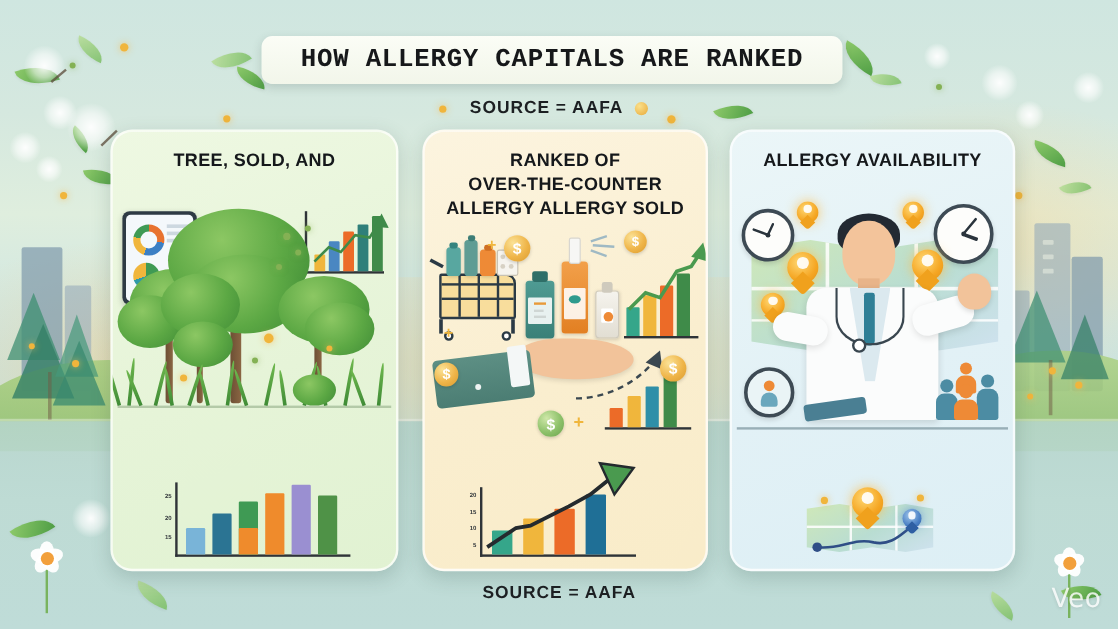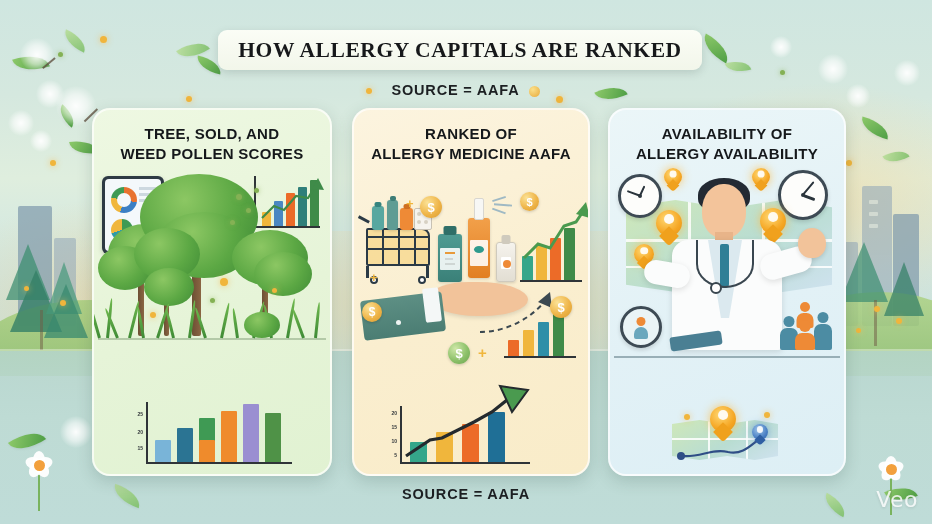--- a/index.html
+++ b/index.html
@@ -74,21 +74,21 @@
   
   .title-pill{
     position:absolute; left:218px; top:30px; width:484px; height:40px;
     background:linear-gradient(180deg,#fbfdf6,#f2f6ea);
     border-radius:9px;
     box-shadow:0 3px 8px rgba(60,80,70,.18);
     display:flex; align-items:center; justify-content:center;
   }
   .title-pill span{
     font-size:21.5px; font-weight:bold; letter-spacing:.6px; color:#16181a;
-    white-space:nowrap; font-family:Liberation Serif, serif;
+    white-space:nowrap; font-family:Liberation Mono, monospace;
   }
   .source-top{
     position:absolute; left:0; top:82px; width:932px;
     text-align:center; font-size:14.5px; font-weight:bold; letter-spacing:.8px; color:#1c1f22;
   }
   .source-top .sbadge{
     display:inline-block; width:11px; height:11px; margin-left:10px; border-radius:50%;
     background:radial-gradient(circle at 35% 32%, #fbe08a, #e8a93a); vertical-align:middle;
   }
   .source-bottom{
@@ -328,21 +328,20 @@
   <div class="title-pill">
     <span>HOW ALLERGY CAPITALS ARE RANKED</span>
   </div>
   <div class="source-top">
     <span>SOURCE = AAFA</span><span class="sbadge"></span>
   </div>
 
   <div class="card" id="card1">
     <div class="hdr">
       <div>TREE, SOLD, AND</div>
-      <div>WEED POLLEN SCORES</div>
     </div>
 
     <div class="art" style="top:62px;height:230px;">
 
       <div class="tablet" style="left:8px;top:4px;width:62px;height:78px;">
         <div class="scr">
           <div class="donut" style="left:6px;top:8px;width:26px;height:26px;background:conic-gradient(#e8722f 0 28%,#3b7fc4 0 55%,#f0b63c 0 78%,#3f9a54 0 100%);"></div>
           <div class="donut" style="left:12px;top:14px;width:14px;height:14px;background:#f4f8fb;"></div>
           <div class="donut" style="left:6px;top:40px;width:22px;height:22px;background:conic-gradient(#3f9a54 0 40%,#2f9aa8 0 70%,#f0b63c 0 100%);"></div>
           <div style="position:absolute;left:34px;top:8px;right:4px;height:3px;background:#cdd8e0;"></div>
@@ -431,21 +430,22 @@
       <div class="bar" style="left:53px;width:16px;height:22px;background:#ef8b2c;"></div>
       <div class="bar" style="left:75px;width:16px;height:51px;background:#ef8b2c;"></div>
       <div class="bar" style="left:97px;width:16px;height:58px;background:#9a8fd1;"></div>
       <div class="bar" style="left:119px;width:16px;height:49px;background:#4f9247;"></div>
     </div>
   </div>
 
   <div class="card" id="card2">
     <div class="hdr">
       <div>RANKED OF</div>
-      <div>ALLERGY MEDICINE AAFA</div>
+      <div>OVER-THE-COUNTER</div>
+      <div>ALLERGY ALLERGY SOLD</div>
     </div>
 
     <div class="art" style="top:80px;height:210px;">
 
       <div>
         <div class="cart-body" style="left:12px;top:38px;width:64px;height:38px;"></div>
         <div style="position:absolute;left:14px;top:46px;width:60px;height:1.5px;background:#2b3a45;"></div>
         <div style="position:absolute;left:14px;top:58px;width:60px;height:1.5px;background:#2b3a45;"></div>
         <div style="position:absolute;left:28px;top:40px;width:1.5px;height:34px;background:#2b3a45;"></div>
         <div style="position:absolute;left:44px;top:40px;width:1.5px;height:34px;background:#2b3a45;"></div>
@@ -555,21 +555,20 @@
       <div class="bar" style="left:88px;width:17px;height:50px;background:#1f6f96;"></div>
       <svg class="arrowline" style="left:-4px;top:-22px;" width="146" height="84" viewBox="0 0 146 84">
         <polyline points="10,72 34,56 46,54 78,38 96,28 116,12" fill="none" stroke="#242a2e" stroke-width="3.2"></polyline>
         <polygon points="104,2 132,6 116,28" fill="#4a9a4f" stroke="#242a2e" stroke-width="2"></polygon>
       </svg>
     </div>
   </div>
 
   <div class="card" id="card3">
     <div class="hdr">
-      <div>AVAILABILITY OF</div>
       <div>ALLERGY AVAILABILITY</div>
     </div>
 
     <div class="art" style="top:56px;height:244px;">
 
       <div class="map" style="left:16px;top:34px;width:206px;height:92px;clip-path:polygon(0 8%,24% 0,50% 9%,76% 0,100% 8%,100% 92%,76% 100%,50% 91%,24% 100%,0 92%);">
         <div class="road" style="left:0;top:42%;width:100%;height:3px;"></div>
         <div class="road" style="left:30%;top:0;width:3px;height:100%;"></div>
         <div class="road" style="left:66%;top:0;width:3px;height:100%;"></div>
         <div class="road" style="left:0;top:72%;width:100%;height:2px;"></div>

